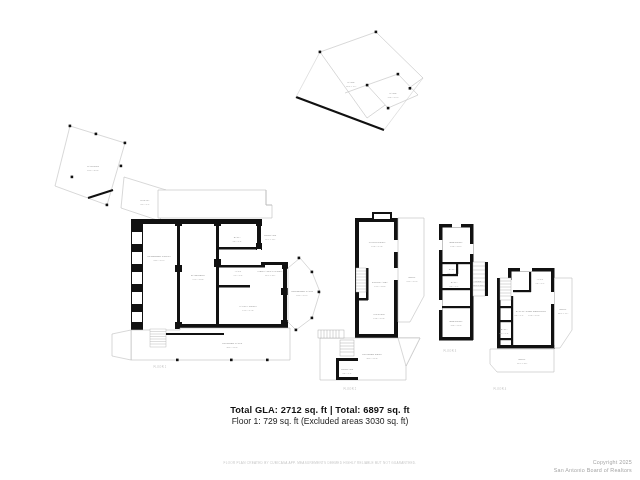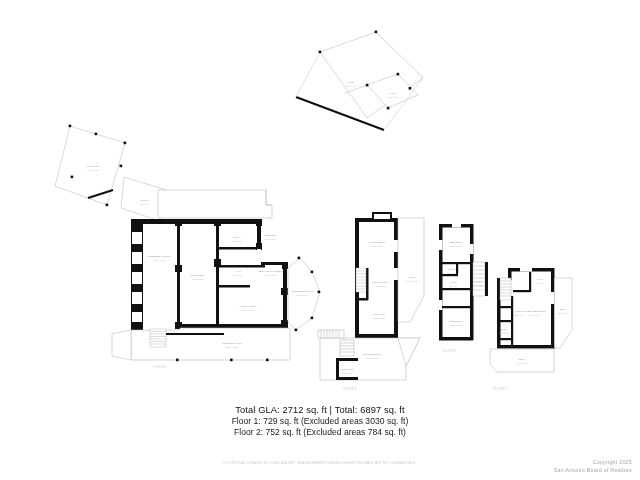--- a/index.html
+++ b/index.html
@@ -27,21 +27,21 @@
   
   .summary {
     position: absolute;
     left: 0;
     top: 404px;
     width: 640px;
     text-align: center;
   }
   .summary .total-line {
     font-size: 9.3px;
-    font-weight: normal;
+    font-weight: bold;
     letter-spacing: 0.1px;
     color: #111111;
     line-height: 12px;
   }
   .summary .floor-line {
     font-size: 8.6px;
     font-weight: normal;
     color: #1c1c1c;
     line-height: 11.2px;
   }
@@ -376,21 +376,20 @@
     <text class="rdim" x="534" y="315.5">19'2" x 16'8"</text>
 
     <text class="fcap" x="500" y="390">FLOOR 4</text>
   </g>
 
 </svg>
 
 <div class="summary">
   <div class="total-line">Total GLA: 2712 sq. ft  |  Total: 6897 sq. ft</div>
   <div class="floor-line">Floor 1: 729 sq. ft (Excluded areas 3030 sq. ft)</div>
-  <div class="floor-line">Floor 2: 752 sq. ft (Excluded areas 784 sq. ft)</div>
 </div>
 
 <div class="disclaimer">FLOOR PLAN CREATED BY CUBICASA APP. MEASUREMENTS DEEMED HIGHLY RELIABLE BUT NOT GUARANTEED.</div>
 
 <div class="copyright">
   <div>Copyright 2025</div>
   <div>San Antonio Board of Realtors</div>
 </div>
 
 </body></html>

